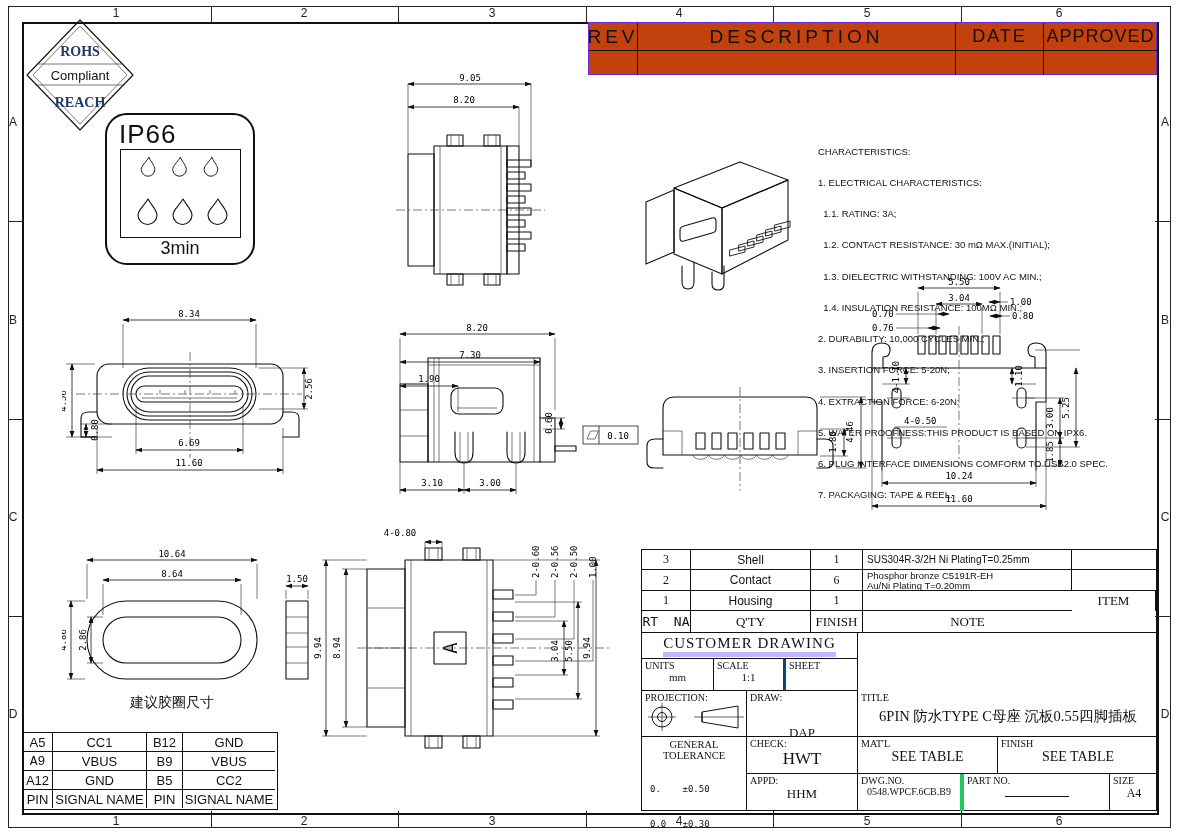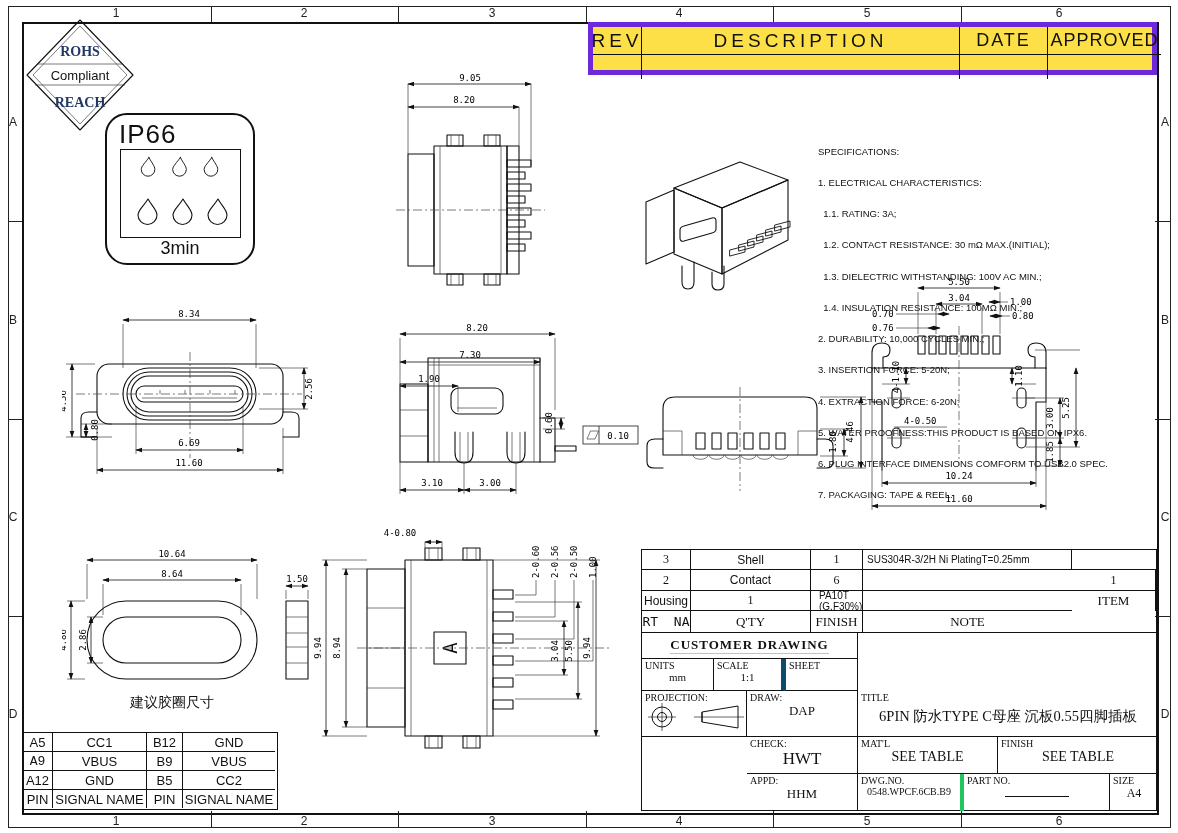--- a/index.html
+++ b/index.html
@@ -10,21 +10,21 @@
   
   .outer{border:1px solid #222}
   .inner{border:2px solid #111}
   .zlab{font-size:12px;color:#222;text-align:center;line-height:14px}
   .tickv{width:1px;background:#222}
   .tickh{height:1px;background:#222}
   
   .cell{box-sizing:border-box;border-right:1px solid #111;border-bottom:1px solid #111;overflow:hidden}
   .nb-r{border-right:none}.nb-b{border-bottom:none}
   
-  .revgrid{display:grid;box-sizing:border-box;border:5px solid #6d28d9;background:#fde047}
+  .revgrid{display:grid;box-sizing:border-box;border:1px solid #6d28d9;background:#c2410c}
   .revhead{font-size:19px;letter-spacing:4px;font-weight:500;display:flex;align-items:center;justify-content:center;white-space:nowrap}
   
   .serif{font-family:"Liberation Serif",serif}
   .lab8{font-family:"Liberation Serif",serif;font-size:10px;padding:1px 0 0 3px}
   .valc{display:flex;align-items:center;justify-content:center;font-family:"Liberation Serif",serif}
   .pre{white-space:pre;font-family:"DejaVu Sans Mono",monospace}
   
   .ln{fill:none;stroke:#111;stroke-width:1.1;stroke-linejoin:round;stroke-linecap:round}
   .tn{fill:none;stroke:#333;stroke-width:0.65}
   .dim{fill:none;stroke:#111;stroke-width:0.8}
@@ -109,21 +109,21 @@
       <path class="ln" d="M26,8 C29,14 33,18 33,22 A8,8 0 1 1 17,22 C17,18 22,14 26,8 Z" transform="scale(0.85) translate(45,2)"></path>
       <path class="ln" d="M26,8 C29,14 33,18 33,22 A8,8 0 1 1 17,22 C17,18 22,14 26,8 Z" transform="scale(0.85) translate(82,2)"></path>
       <path class="ln" d="M26,8 C30,15 35,19 35,24 A9.5,9.5 0 1 1 16,24 C16,19 22,15 26,8 Z" transform="translate(2,42)"></path>
       <path class="ln" d="M26,8 C30,15 35,19 35,24 A9.5,9.5 0 1 1 16,24 C16,19 22,15 26,8 Z" transform="translate(37,42)"></path>
       <path class="ln" d="M26,8 C30,15 35,19 35,24 A9.5,9.5 0 1 1 16,24 C16,19 22,15 26,8 Z" transform="translate(72,42)"></path>
     </svg>
     <div style="position:absolute;left:0;right:0;bottom:4px;text-align:center;font:18px 'Liberation Sans',sans-serif">3min</div>
   </div>
 
   <div class="abs specs" style="left:818px;top:126px;width:338px">
-    <div>SPECIFICATIONS:</div>
+    <div>CHARACTERISTICS:</div>
     <div>1. ELECTRICAL CHARACTERISTICS:</div>
     <div>  1.1. RATING: 3A;</div>
     <div>  1.2. CONTACT RESISTANCE: 30 mΩ MAX.(INITIAL);</div>
     <div>  1.3. DIELECTRIC WITHSTANDING: 100V AC MIN.;</div>
     <div>  1.4. INSULATION RESISTANCE: 100MΩ MIN.;</div>
     <div>2. DURABILITY: 10,000 CYCLES MIN.;</div>
     <div>3. INSERTION FORCE: 5-20N;</div>
     <div>4. EXTRACTION FORCE: 6-20N;</div>
     <div>5. WATER PROOFNESS:THIS PRODUCT IS BASED ON IPX6.</div>
     <div>6. PLUG INTERFACE DIMENSIONS COMFORM TO USB2.0 SPEC.</div>
@@ -424,62 +424,75 @@
 
   <div class="abs" style="left:641px;top:549px;width:516px;height:84px;border:1px solid #111;box-sizing:border-box;display:grid;grid-template-columns:49px 120px 52px 209px 84px;grid-template-rows:20px 21px 20px 21px;font-size:12px">
     <div class="cell valc">3</div>
     <div class="cell valc" style="font-family:'Liberation Sans',sans-serif">Shell</div>
     <div class="cell valc">1</div>
     <div class="cell" style="font-size:10px;display:flex;align-items:center;padding-left:4px">SUS304R-3/2H  Ni  PlatingT=0.25mm</div>
     <div class="cell nb-r"></div>
     <div class="cell valc">2</div>
     <div class="cell valc" style="font-family:'Liberation Sans',sans-serif">Contact</div>
     <div class="cell valc">6</div>
+    <div class="cell" style="font-size:9.5px;line-height:10px;padding:1px 0 0 4px">
+      <div>Phosphor bronze C5191R-EH</div>
+      <div>Au/Ni  Plating  T=0.20mm</div>
+    </div>
     <div class="cell nb-r"></div>
     <div class="cell valc">1</div>
     <div class="cell valc" style="font-family:'Liberation Sans',sans-serif">Housing</div>
     <div class="cell valc">1</div>
-    <div class="cell" style="font-size:10px;display:flex;align-items:center;padding-left:8px">PA10T (G.F30%)</div>
     <div class="cell nb-r"></div>
     <div class="cell valc nb-b serif" style="font-size:13px">ITEM</div>
     <div class="cell valc nb-b serif pre" style="font-size:13px">PART  NAME</div>
     <div class="cell valc nb-b serif" style="font-size:13px">Q'TY</div>
     <div class="cell valc nb-b serif" style="font-size:13px">FINISH</div>
     <div class="cell valc nb-b nb-r serif" style="font-size:13px">NOTE</div>
   </div>
 
   <div class="abs" style="left:641px;top:633px;width:516px;height:178px;border:1px solid #111;border-top:none;box-sizing:border-box">
 
     <div class="abs" style="left:0;top:0;width:216px;height:26px;border-right:1px solid #111;border-bottom:1px solid #111;box-sizing:border-box;display:flex;align-items:center;justify-content:center">
-      <span class="serif" style="font-size:13px;font-weight:bold;border-bottom:1px solid #c4b5fd;letter-spacing:1px">CUSTOMER DRAWING</span>
+      <span class="serif" style="font-size:15px;font-weight:normal;border-bottom:5px solid #c4b5fd;letter-spacing:1px">CUSTOMER DRAWING</span>
     </div>
     <div class="abs" style="left:0;top:26px;width:72px;height:32px;border-right:1px solid #111;border-bottom:1px solid #111;box-sizing:border-box">
       <div class="lab8">UNITS</div>
       <div class="valc" style="font-size:11px">mm</div>
     </div>
-    <div class="abs" style="left:72px;top:26px;width:72px;height:32px;border-right:5px solid #0c4a6e;border-bottom:1px solid #111;box-sizing:border-box">
+    <div class="abs" style="left:72px;top:26px;width:72px;height:32px;border-right:3px solid #0c4a6e;border-bottom:1px solid #111;box-sizing:border-box">
       <div class="lab8">SCALE</div>
       <div class="valc" style="font-size:11px">1:1</div>
     </div>
     <div class="abs" style="left:144px;top:26px;width:72px;height:32px;border-right:1px solid #111;border-bottom:1px solid #111;box-sizing:border-box">
       <div class="lab8">SHEET</div>
     </div>
     <div class="abs" style="left:0;top:58px;width:105px;height:46px;border-right:1px solid #111;border-bottom:1px solid #111;box-sizing:border-box">
       <div class="lab8">PROJECTION:</div>
       <svg width="100" height="28" viewBox="0 0 100 28" style="display:block;margin-left:4px">
         <circle class="tn" style="stroke:#111;stroke-width:1" cx="16" cy="14" r="10"></circle>
         <circle class="tn" style="stroke:#111;stroke-width:1" cx="16" cy="14" r="4.5"></circle>
         <path class="tn" style="stroke:#111" d="M2,14 H30 M16,0 V28"></path>
         <path class="tn" style="stroke:#111;stroke-width:1" d="M56,9 L92,3 L92,25 L56,19 Z M56,9 V19"></path>
         <path class="tn" style="stroke:#111" d="M48,14 H98"></path>
       </svg>
     </div>
     <div class="abs" style="left:105px;top:58px;width:111px;height:46px;border-right:1px solid #111;border-bottom:1px solid #111;box-sizing:border-box">
       <div class="lab8">DRAW:</div>
-      <div class="valc" style="font-size:13px;margin-top:0">DAP</div>
+      <div class="valc" style="font-size:13px;margin-top:22px">DAP</div>
+    </div>
+    <div class="abs" style="left:0;top:104px;width:105px;height:74px;border-right:1px solid #111;box-sizing:border-box">
+      <div class="serif" style="font-size:10.5px;text-align:center;padding-top:2px">GENERAL TOLERANCE</div>
+      <div class="pre" style="font-size:9px;line-height:11.5px;padding-left:8px">
+        <div>0.    ±0.50</div>
+        <div>0.0   ±0.30</div>
+        
+        
+        
+      </div>
     </div>
     <div class="abs" style="left:105px;top:104px;width:111px;height:37px;border-right:1px solid #111;border-bottom:1px solid #111;box-sizing:border-box">
       <div class="lab8">CHECK:</div>
       <div class="valc" style="font-size:17px">HWT</div>
     </div>
     <div class="abs" style="left:105px;top:141px;width:111px;height:37px;border-right:1px solid #111;box-sizing:border-box">
       <div class="lab8">APPD:</div>
       <div class="valc" style="font-size:13px">HHM</div>
     </div>
 

